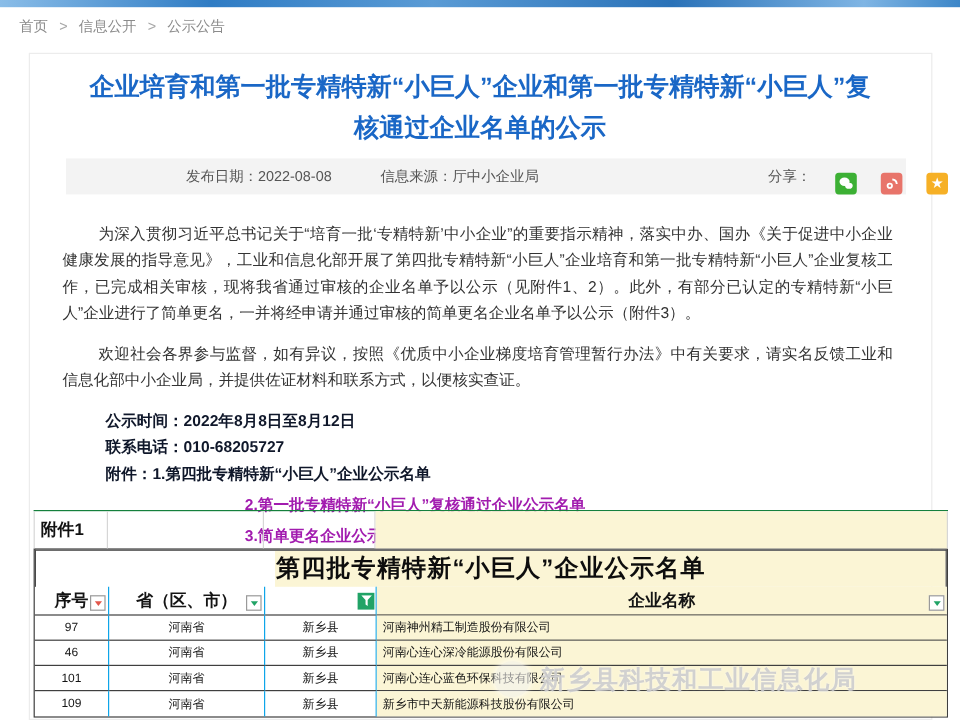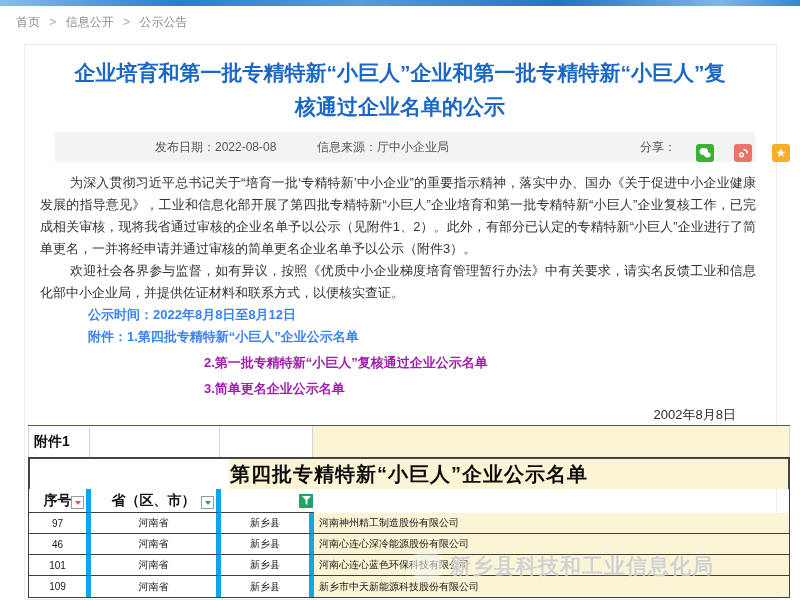--- a/index.html
+++ b/index.html
@@ -23,39 +23,39 @@
   .m-date{left:100px;}
   .m-source{left:262px;}
   .m-share{left:585px;display:flex;align-items:flex-end;height:30px;gap:20px;}
   .share-icon{width:18px;height:18px;border-radius:3px;display:inline-flex;
     align-items:center;justify-content:center;cursor:pointer;}
   .ic-wechat{background:#3cb034;}
   .ic-weibo{background:#e8746a;}
   .ic-qzone{background:#f6b026;color:#fff;font-size:12px;line-height:18px;}
   .body-text{position:absolute;left:40px;top:172px;width:716px;
     font-size:13px;line-height:22px;color:#333;}
-  .para{margin:0;text-indent:30px;text-align:justify;}
-  .bline{margin:0;padding-left:48px;font-weight:bold;color:#3b82f6;}
+  .para{margin:12px;text-indent:30px;text-align:justify;}
+  .bline{margin:0;padding-left:48px;font-weight:bold;color:#0f172a;}
   .attach-item{margin:4px;padding-left:160px;font-weight:bold;color:#a21caf;}
   .sign-date{margin:0;text-align:right;padding-right:20px;color:#2b2b2b;}
   
   .sheet{position:absolute;left:28px;top:425px;width:762px;font-family:"Liberation Sans",sans-serif;}
   .srow0{height:31px;display:flex;border-top:1px solid #15803d;}
   .srow0 .c{border-right:1px solid #d6d6d6;box-sizing:border-box;height:100%;}
   .c-attach{width:62px;border-left:1px solid #d6d6d6;font-size:14px;font-weight:bold;
     color:#111;line-height:30px;padding-left:5px;box-sizing:border-box;}
   .c-b{width:130px;} .c-c{width:93px;}
   .c-d{flex:1;background:#fbf5d5;}
   .title-row{height:31px;position:relative;border:1px solid #4a4a4a;border-bottom:none;box-sizing:border-box;
     background:linear-gradient(90deg,#ffffff 0,#ffffff 199px,#fbf5d5 199px,#fbf5d5 100%);padding-left:40px;}
   .title-row .t{position:absolute;left:0;right:0;top:0;text-align:center;
     font-size:20px;font-weight:bold;color:#0d0d0d;line-height:30px;letter-spacing:1px;}
   .grid{border:1px solid #3f3f3f;}
   .trow{display:flex;}
-  .trow .cell{box-sizing:border-box;border-right:5px solid #0ea5e9;border-bottom:1px solid #3f3f3f;
+  .trow .cell{box-sizing:border-box;border-right:1px solid #0ea5e9;border-bottom:1px solid #3f3f3f;
     display:flex;align-items:center;justify-content:center;color:#141414;position:relative;}
   .trow .cell:last-child{border-right:none;}
   .trow:last-child .cell{border-bottom:none;}
   .hrow .cell{height:24px;font-size:14px;font-weight:bold;}
   .drow .cell{height:21px;font-size:10px;}
   .col1{width:62px;} .col2{width:130px;} .col3{width:93px;}
   .col4{flex:1;background:#fbf5d5;}
   .drow .col4{justify-content:flex-start;padding-left:5px;}
   .dd{position:absolute;right:2px;bottom:3px;width:11px;height:11px;background:#fff;
     border:1px solid #9a9a9a;display:flex;align-items:center;justify-content:center;cursor:pointer;}
@@ -107,20 +107,21 @@
         </svg>
     </span>
     <span class="share-icon ic-qzone">★</span>
   </span>
 </div>
 
 <div class="body-text">
   <p class="para">为深入贯彻习近平总书记关于“培育一批‘专精特新’中小企业”的重要指示精神，落实中办、国办《关于促进中小企业健康发展的指导意见》，工业和信息化部开展了第四批专精特新“小巨人”企业培育和第一批专精特新“小巨人”企业复核工作，已完成相关审核，现将我省通过审核的企业名单予以公示（见附件1、2）。此外，有部分已认定的专精特新“小巨人”企业进行了简单更名，一并将经申请并通过审核的简单更名企业名单予以公示（附件3）。</p>
   <p class="para">欢迎社会各界参与监督，如有异议，按照《优质中小企业梯度培育管理暂行办法》中有关要求，请实名反馈工业和信息化部中小企业局，并提供佐证材料和联系方式，以便核实查证。</p>
   <p class="bline">公示时间：2022年8月8日至8月12日</p>
+  <p class="bline">联系电话：010-68205727</p>
   <p class="bline"><span>附件：</span><span>1.第四批专精特新“小巨人”企业公示名单</span></p>
   <p class="attach-item">2.第一批专精特新“小巨人”复核通过企业公示名单</p>
   <p class="attach-item">3.简单更名企业公示名单</p>
   <p class="sign-date">2002年8月8日</p>
 </div>
 
 <div class="sheet">
   <div class="srow0">
     <div class="c c-attach">附件1</div>
     <div class="c c-b"></div>
@@ -145,20 +146,26 @@
           </span>
       </div>
       <div class="cell col3">
         <span></span>
         <span class="funnel">
           <svg width="9" height="9" viewBox="0 0 10 10">
               <path d="M0 0h10L6 4.5V10L4 8.5V4.5z" fill="#fff"></path>
             </svg>
         </span>
       </div>
+      <div class="cell col4">
+        <span>企业名称</span>
+        <span class="dd">
+            <i></i>
+          </span>
+      </div>
     </div>
     <div class="trow drow">
       <div class="cell col1">97</div>
       <div class="cell col2">河南省</div>
       <div class="cell col3">新乡县</div>
       <div class="cell col4">河南神州精工制造股份有限公司</div>
     </div>
     <div class="trow drow">
       <div class="cell col1">46</div>
       <div class="cell col2">河南省</div>

